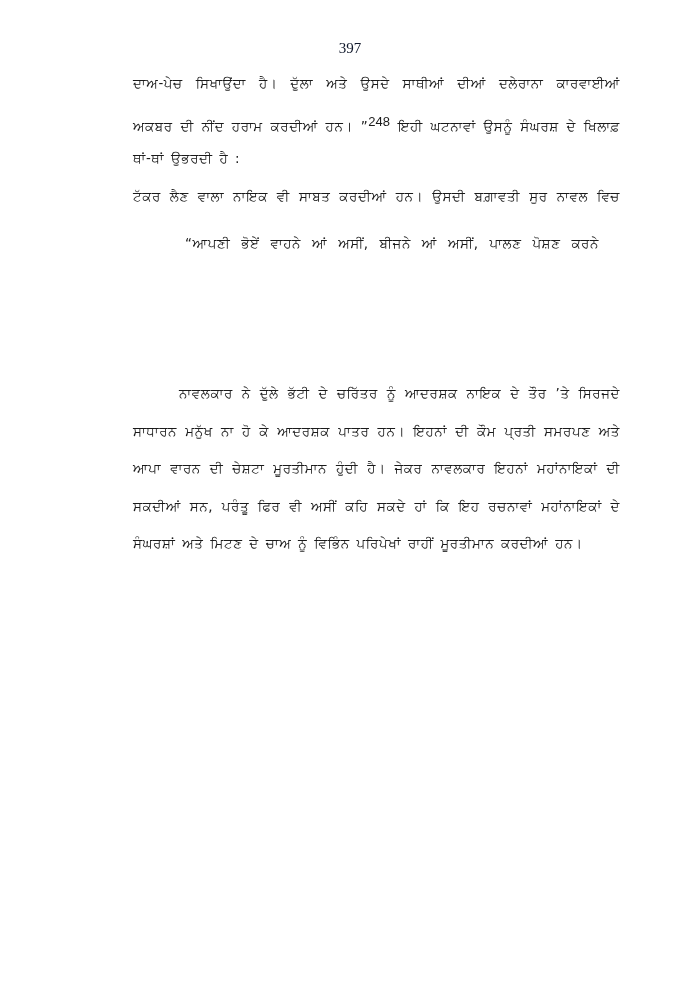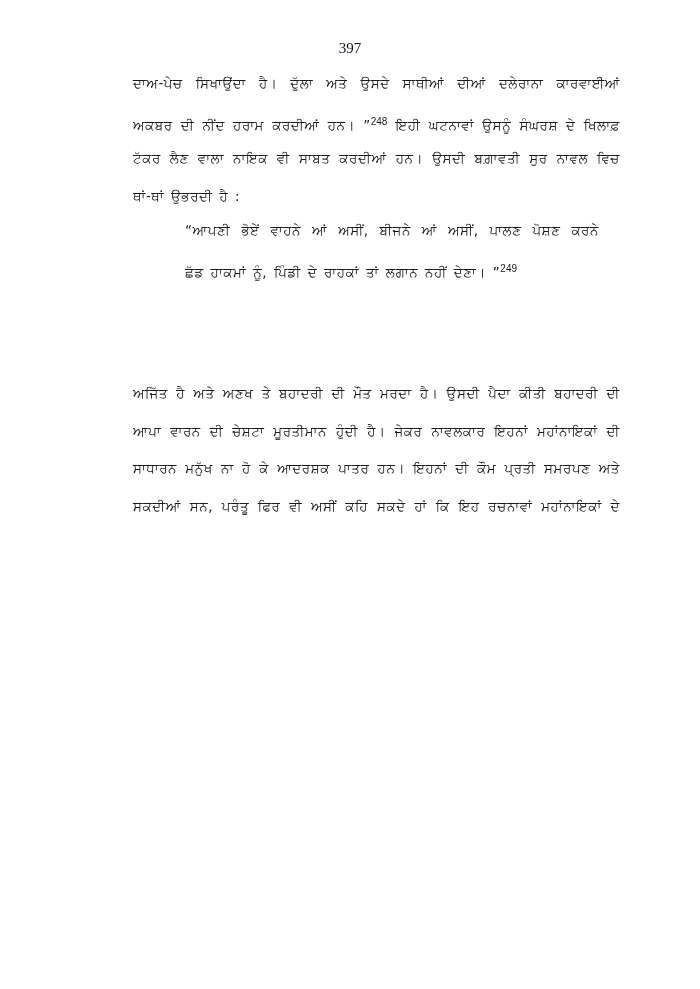--- a/index.html
+++ b/index.html
@@ -50,43 +50,43 @@
     .quote {
       position: absolute;
       left: 185px;
       width: 414px;
       font-size: 13.4px;
       letter-spacing: 0.6px;
       word-spacing: 2px;
     }
     sup {
       font-family: "Liberation Sans", sans-serif;
-      font-size: 10px;
+      font-size: 13px;
       vertical-align: 5px;
       letter-spacing: 0;
     }
     .p1 { top: 65px; }
-    .q1 { top: 212px; }
+    .q1 { top: 225px; }
     .p2 { top: 375px; }
   </style>
 </head>
 <body>
 
 <div class="page-number">397</div>
 
 <div class="body-text p1">
   <div class="line justify">ਦਾਅ-ਪੇਚ ਸਿਖਾਉਂਦਾ ਹੈ। ਦੁੱਲਾ ਅਤੇ ਉਸਦੇ ਸਾਥੀਆਂ ਦੀਆਂ ਦਲੇਰਾਨਾ ਕਾਰਵਾਈਆਂ</div>
   <div class="line justify"><span>ਅਕਬਰ ਦੀ ਨੀਂਦ ਹਰਾਮ ਕਰਦੀਆਂ ਹਨ।</span> <span>”</span><sup>248</sup><span> ਇਹੀ ਘਟਨਾਵਾਂ ਉਸਨੂੰ ਸੰਘਰਸ਼ ਦੇ ਖਿਲਾਫ਼</span></div>
+  <div class="line">ਥਾਂ-ਥਾਂ ਉਭਰਦੀ ਹੈ :</div>
   <div class="line justify">ਟੱਕਰ ਲੈਣ ਵਾਲਾ ਨਾਇਕ ਵੀ ਸਾਬਤ ਕਰਦੀਆਂ ਹਨ। ਉਸਦੀ ਬਗ਼ਾਵਤੀ ਸੁਰ ਨਾਵਲ ਵਿਚ</div>
-  <div class="line">ਥਾਂ-ਥਾਂ ਉਭਰਦੀ ਹੈ :</div>
 </div>
 
 <div class="quote q1">
   <div class="line justify">“ਆਪਣੀ ਭੋਏਂ ਵਾਹਨੇ ਆਂ ਅਸੀਂ, ਬੀਜਨੇ ਆਂ ਅਸੀਂ, ਪਾਲਣ ਪੋਸ਼ਣ ਕਰਨੇ</div>
-  <div class="line"><span>ਛੱਡ ਹਾਕਮਾਂ ਨੂੰ, ਪਿੰਡੀ ਦੇ ਰਾਹਕਾਂ ਤਾਂ ਲਗਾਨ ਨਹੀਂ ਦੇਣਾ।</span><span> ”</span><sup>249</sup></div>
 </div>
 
 <div class="body-text p2">
-  <div class="line justify">ਅਜਿੱਤ ਹੈ ਅਤੇ ਅਣਖ ਤੇ ਬਹਾਦਰੀ ਦੀ ਮੌਤ ਮਰਦਾ ਹੈ। ਉਸਦੀ ਪੈਦਾ ਕੀਤੀ ਬਹਾਦਰੀ ਦੀ</div>
+  <div class="line justify indent">ਨਾਵਲਕਾਰ ਨੇ ਦੁੱਲੇ ਭੱਟੀ ਦੇ ਚਰਿੱਤਰ ਨੂੰ ਆਦਰਸ਼ਕ ਨਾਇਕ ਦੇ ਤੌਰ ’ਤੇ ਸਿਰਜਦੇ</div>
+  <div class="line justify">ਸਾਧਾਰਨ ਮਨੁੱਖ ਨਾ ਹੋ ਕੇ ਆਦਰਸ਼ਕ ਪਾਤਰ ਹਨ। ਇਹਨਾਂ ਦੀ ਕੌਮ ਪ੍ਰਤੀ ਸਮਰਪਣ ਅਤੇ</div>
   <div class="line justify">ਆਪਾ ਵਾਰਨ ਦੀ ਚੇਸ਼ਟਾ ਮੂਰਤੀਮਾਨ ਹੁੰਦੀ ਹੈ। ਜੇਕਰ ਨਾਵਲਕਾਰ ਇਹਨਾਂ ਮਹਾਂਨਾਇਕਾਂ ਦੀ</div>
-  <div class="line justify">ਸਾਧਾਰਨ ਮਨੁੱਖ ਨਾ ਹੋ ਕੇ ਆਦਰਸ਼ਕ ਪਾਤਰ ਹਨ। ਇਹਨਾਂ ਦੀ ਕੌਮ ਪ੍ਰਤੀ ਸਮਰਪਣ ਅਤੇ</div>
   <div class="line justify">ਸਕਦੀਆਂ ਸਨ, ਪਰੰਤੂ ਫਿਰ ਵੀ ਅਸੀਂ ਕਹਿ ਸਕਦੇ ਹਾਂ ਕਿ ਇਹ ਰਚਨਾਵਾਂ ਮਹਾਂਨਾਇਕਾਂ ਦੇ</div>
+  <div class="line">ਸੰਘਰਸ਼ਾਂ ਅਤੇ ਮਿਟਣ ਦੇ ਚਾਅ ਨੂੰ ਵਿਭਿੰਨ ਪਰਿਪੇਖਾਂ ਰਾਹੀਂ ਮੂਰਤੀਮਾਨ ਕਰਦੀਆਂ ਹਨ।</div>
 </div>
 
 </body></html>

